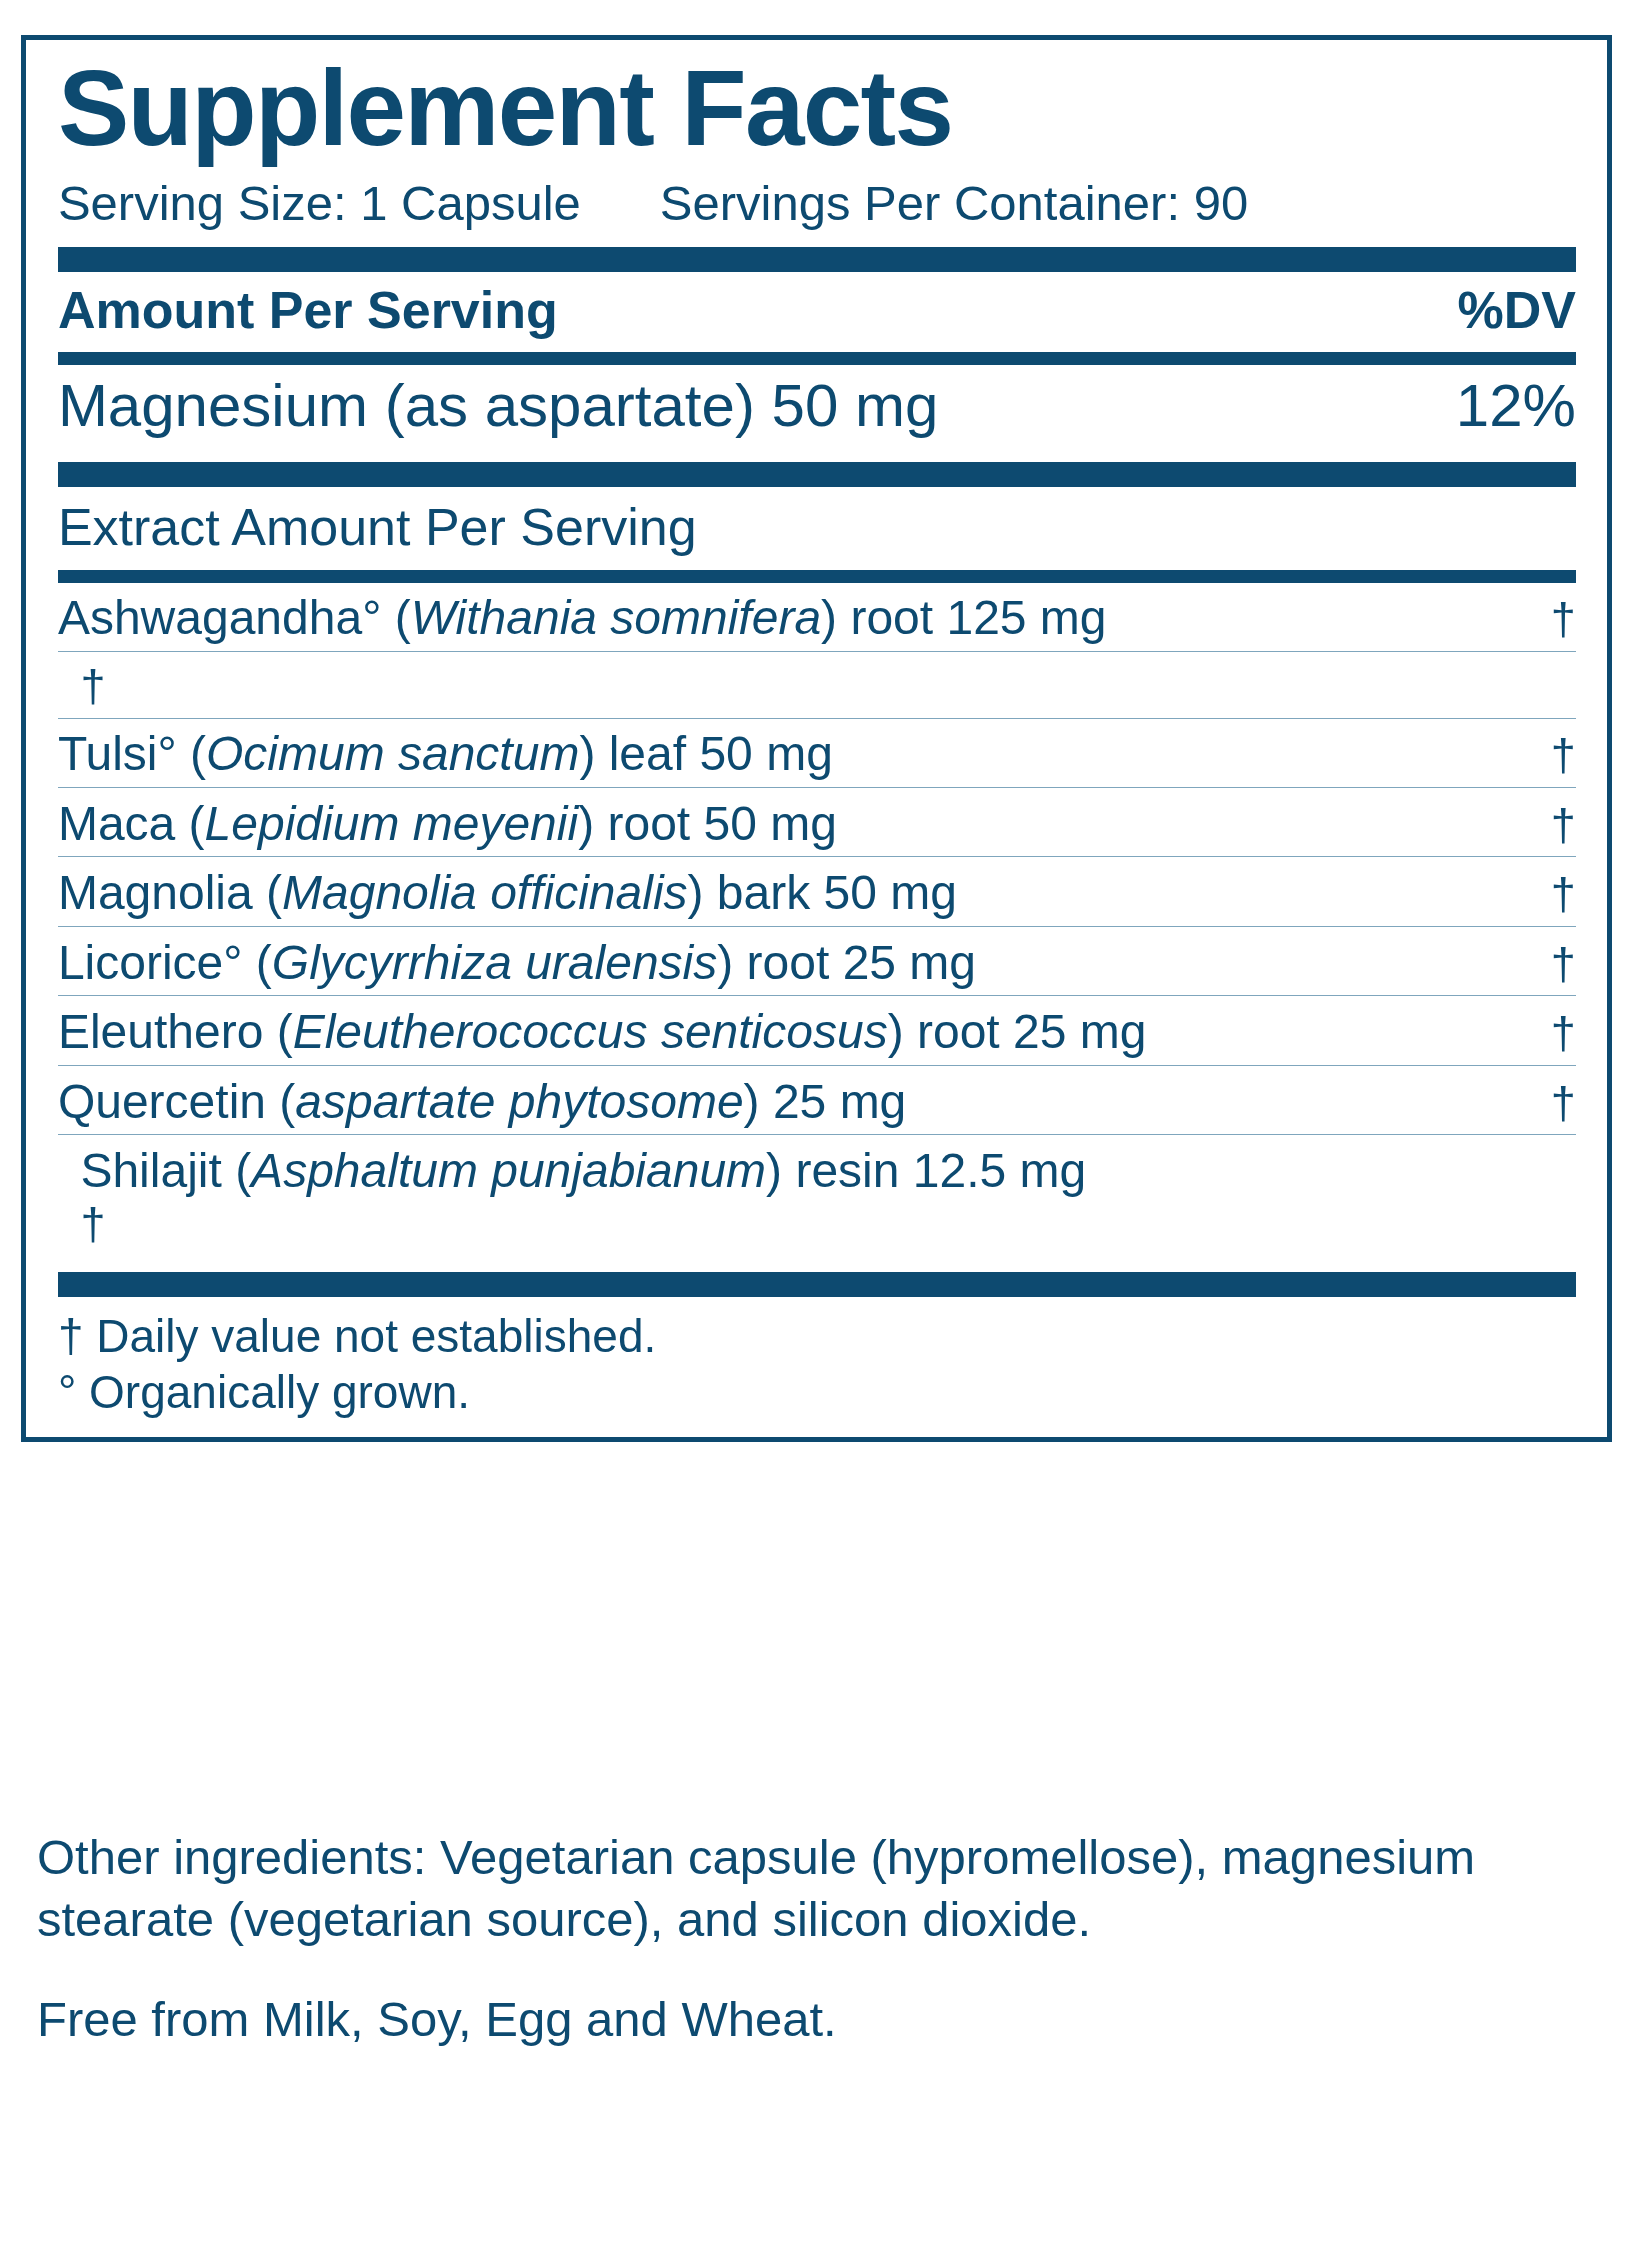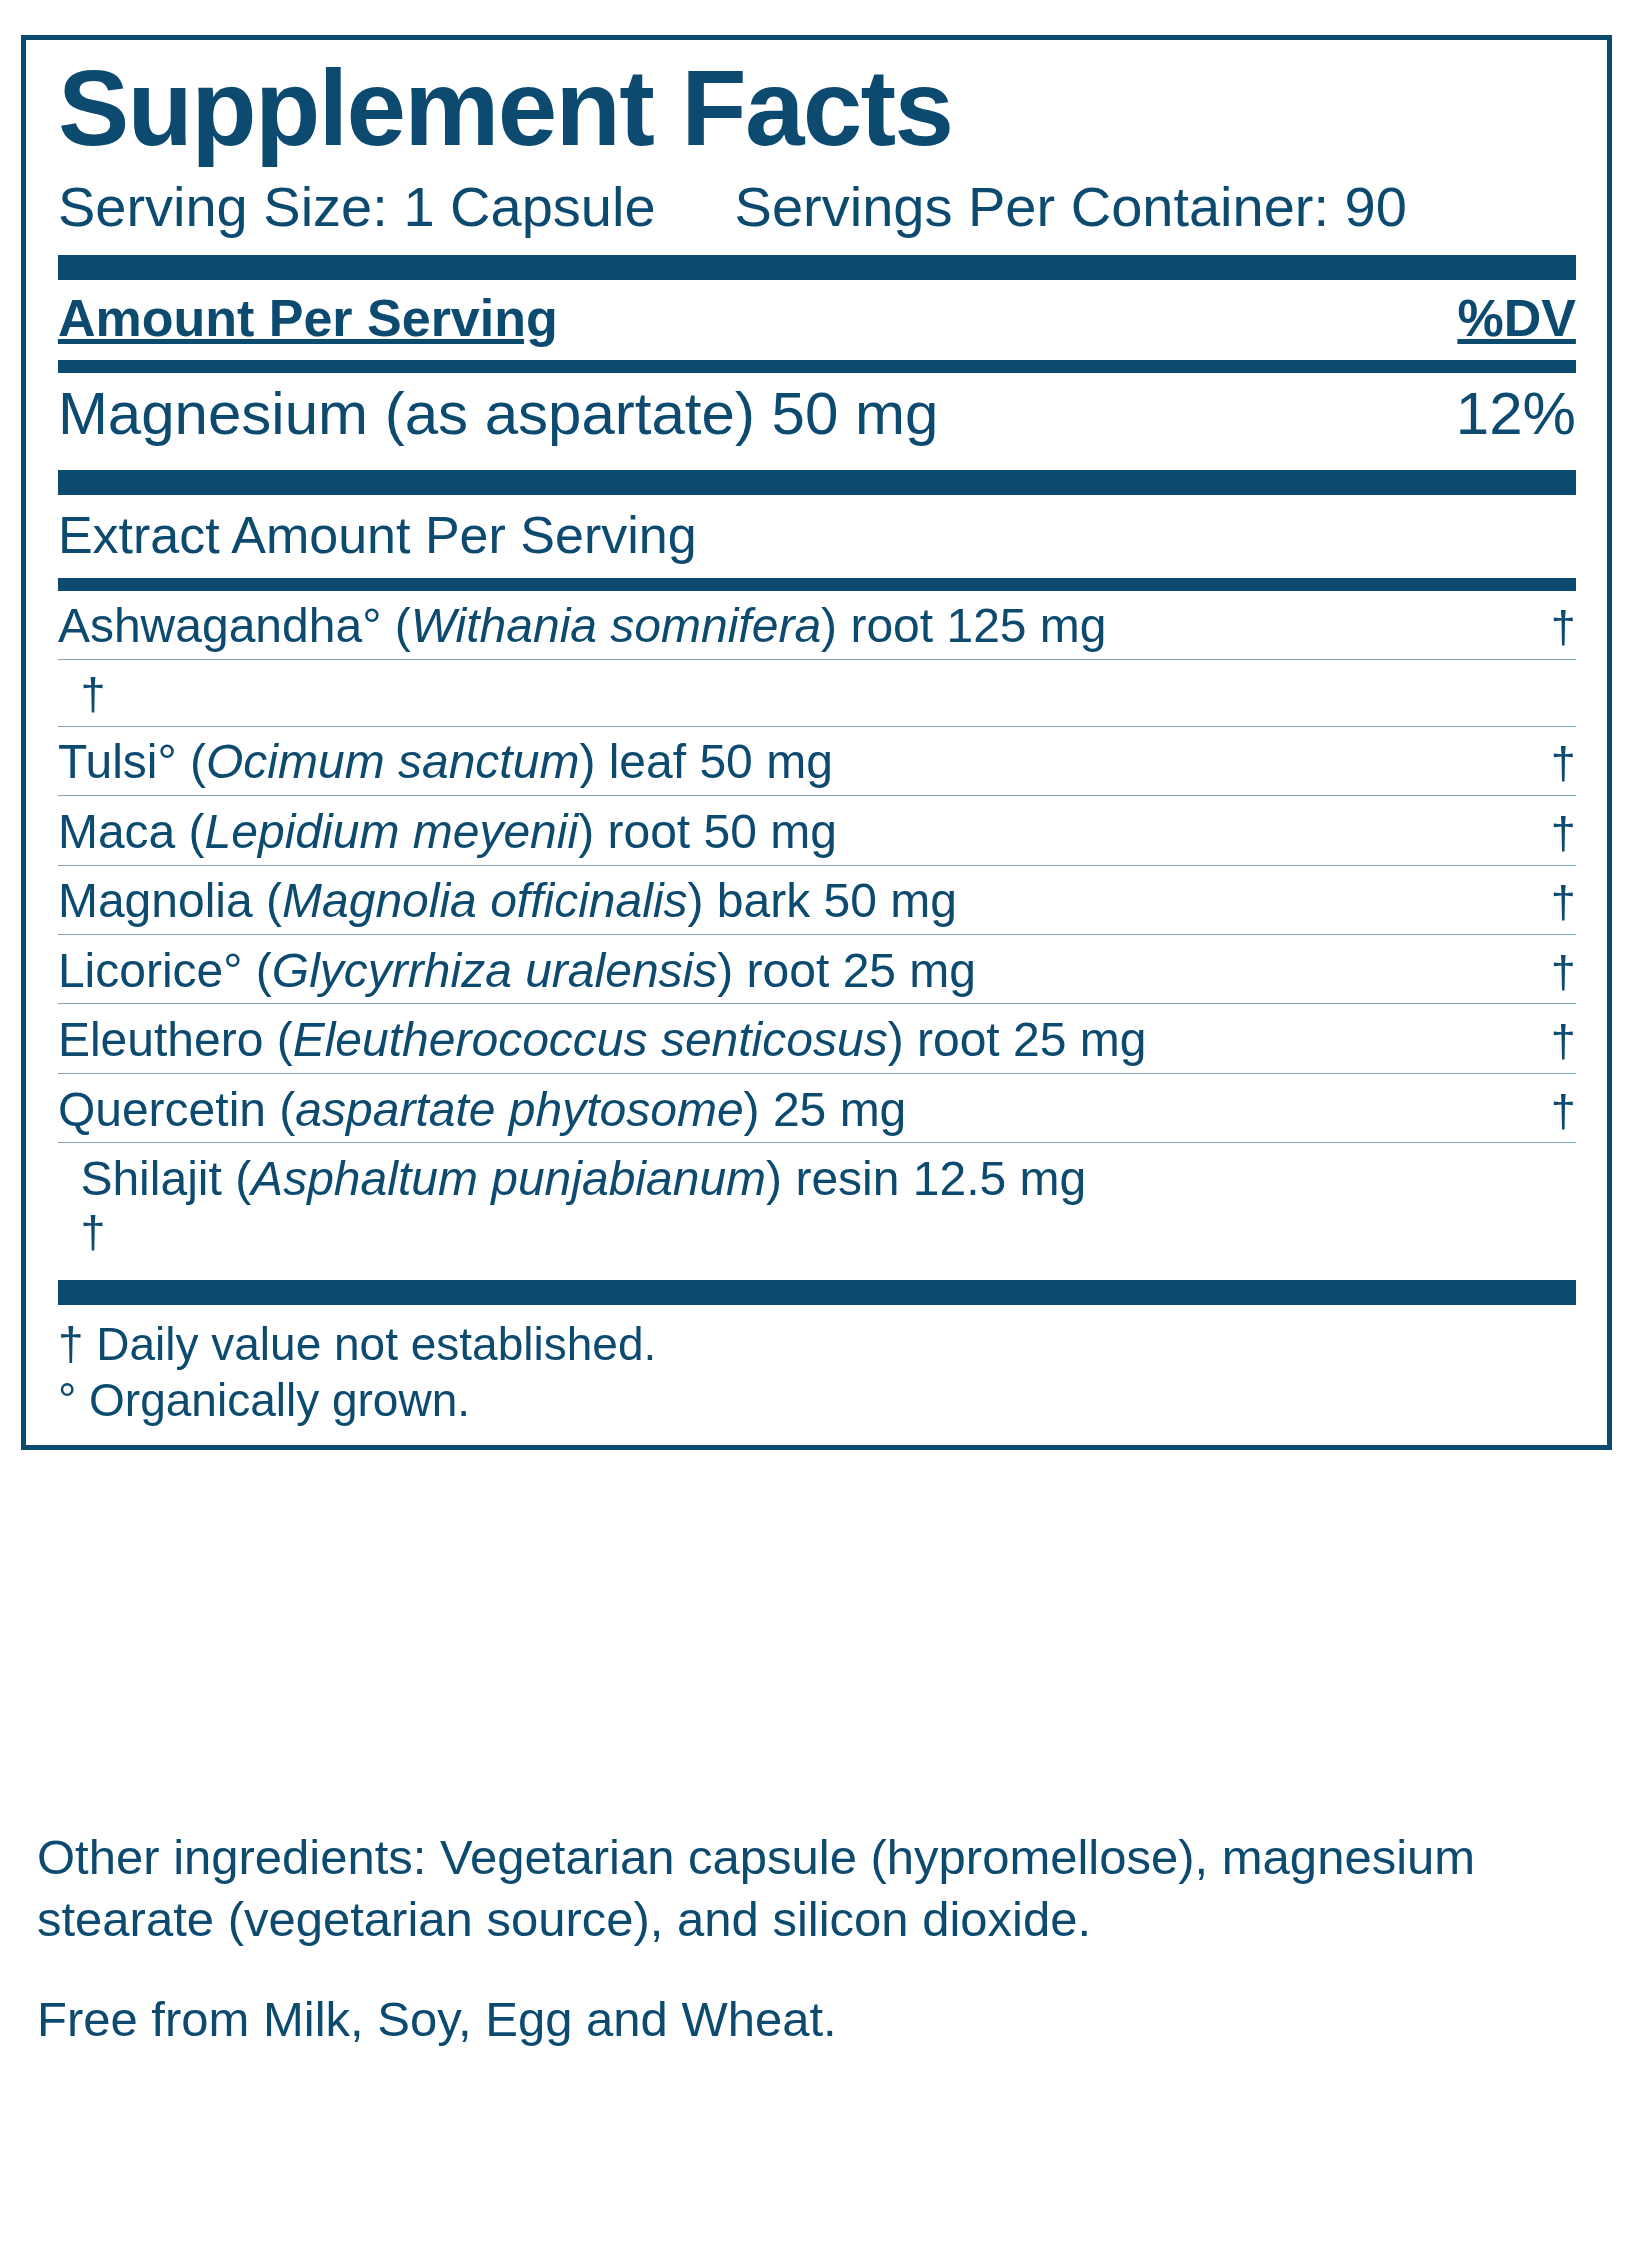--- a/index.html
+++ b/index.html
@@ -33,21 +33,21 @@
     font-weight: bold;
     letter-spacing: -1.7px;
     line-height: 1.0;
     margin-top: 14.6px;
     margin-bottom: 3.4px;
     white-space: nowrap;
   }
   .serving-row {
     display: flex;
     align-items: flex-end;
-    font-size: 56px;
+    font-size: 49px;
     line-height: 1.15;
     margin-top: 13.5px;
     white-space: nowrap;
   }
   .serving-row .left {
     flex: 0 0 auto;
   }
   .serving-row .right {
     margin-left: 79px;
     flex: 0 0 auto;
@@ -63,21 +63,20 @@
     margin-top: 5.6px;
   }
   .hdr-row {
     display: flex;
     justify-content: space-between;
     align-items: baseline;
     font-size: 52px;
     font-weight: bold;
     padding: 7.9px 0 6.7px 0;
     white-space: nowrap;
-    text-decoration: underline;
   }
   .sub-hdr {
     font-size: 52px;
     font-weight: normal;
     padding: 10px 0 7.9px 0;
     white-space: nowrap;
   }
   .item-row {
     display: flex;
     justify-content: space-between;

